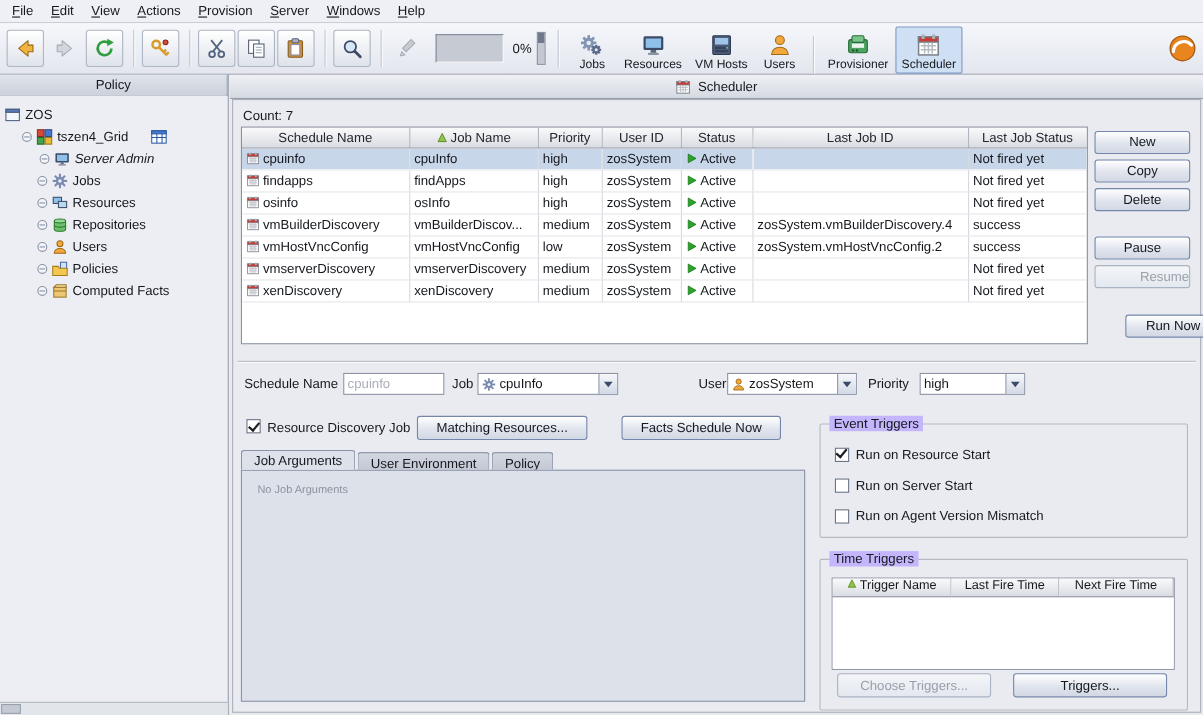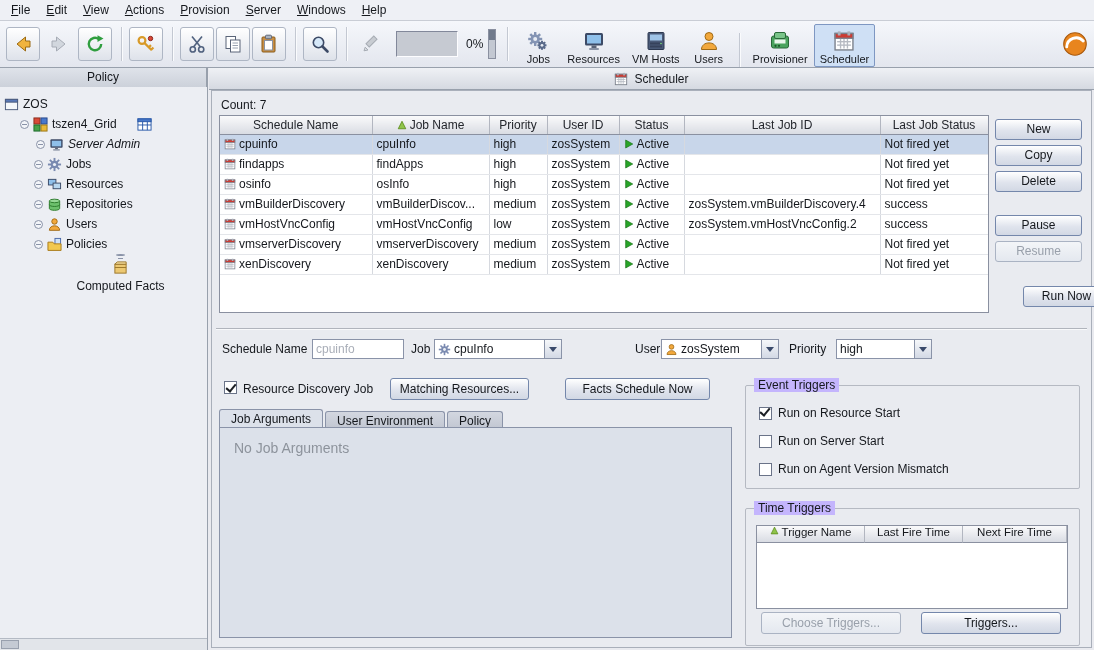--- a/index.html
+++ b/index.html
@@ -92,21 +92,21 @@
   .checkbox { position:absolute; width:13px; height:13px; background:#fff; border:1px solid #6a7388; display:inline-block; }
   .checkbox.checked::after { content:""; position:absolute; left:3px; top:0px; width:4px; height:8px;
                              border-right:2px solid #1c1f24; border-bottom:2px solid #1c1f24; transform:rotate(40deg); }
   .check-label { position:absolute; white-space:nowrap; }
 
   .tabs { position:absolute; left:7px; top:318px; height:18px; display:flex; align-items:flex-end; }
   .tab { padding:2px 11px 1px 11px; border:1px solid #8a93a8; border-bottom:none; border-radius:3px 3px 0 0;
          background:linear-gradient(#d3d7e0,#c3c8d3); margin-right:2px; height:16px; font-size:12px; }
   .tab.active { background:#dce1ea; height:18px; position:relative; z-index:2; }
   .tab-panel { position:absolute; left:7px; top:336px; width:513px; height:211px; background:#dce1ea; border:1px solid #8a93a8; }
-  .tab-panel .placeholder { position:absolute; left:14px; top:12px; color:#8d939c; font-size:14px; }
+  .tab-panel .placeholder { position:absolute; left:14px; top:12px; color:#8d939c; font-size:10px; }
 
   .group { position:absolute; border:1px solid #b5b9c2; border-radius:2px; }
   .group-title { position:absolute; top:-8px; left:8px; background:#c4b5fd; padding:0 4px; }
   .check-row { position:absolute; display:flex; align-items:center; gap:6px; }
   .check-row .cb { position:static; }
 
   .tt-table { position:absolute; left:10px; top:16px; width:312px; height:84px; border:1px solid #8a90a0; background:#fff; }
   .tt-head { display:flex; height:17px; }
   .tt-th { background:linear-gradient(#fafafb,#d9dce3); border-right:1px solid #b2b6c0; border-bottom:1px solid #8a90a0;
            display:flex; justify-content:center; gap:3px; font-size:11.5px; overflow:hidden; white-space:nowrap; }
@@ -415,21 +415,21 @@
         <div class="tree-item" style="padding-left: 34px;">
           <span class="handle"></span>
           <span class="ic" style="width: 15px; height: 15px;">
             <svg viewBox="0 0 16 16">
               <rect x="8.5" y="1.5" width="6" height="7.5" fill="#cfe2f6" stroke="#4868a8"></rect>
               <path d="M1 5.5h5.2l1.4 1.8H15v7H1z" fill="#f2c84e" stroke="#a87a1a"></path>
             </svg>
           </span>
           <span class="tree-label">Policies</span>
         </div>
-        <div class="tree-item" style="padding-left: 34px; flex-direction: column;">
+        <div class="tree-item" style="padding-left: 34px;">
           <span class="handle"></span>
           <span class="ic" style="width: 15px; height: 15px;">
             <svg viewBox="0 0 16 16">
               <rect x="2" y="4.5" width="12" height="9.5" fill="#ecc872" stroke="#9a7428"></rect>
               <polygon points="2,4.5 4.5,2 14,2 14,4.5" fill="#f6dfa0" stroke="#9a7428"></polygon>
               <line x1="2" y1="8" x2="14" y2="8" stroke="#9a7428"></line>
             </svg>
           </span>
           <span class="tree-label">Computed Facts</span>
         </div>
@@ -779,21 +779,21 @@
               </tr>
             </tbody>
         </table>
       </div>
 
       <div id="sideButtons">
           <button class="btn sbtn" style="top: 28px;">New</button>
           <button class="btn sbtn" style="top: 54px;">Copy</button>
           <button class="btn sbtn" style="top: 80px;">Delete</button>
           <button class="btn sbtn" style="top: 124px;">Pause</button>
-          <button class="btn sbtn disabled" style="top: 150px;">Resume</button>
+          <button class="btn sbtn disabled" style="top: 150px; text-align: right;">Resume</button>
           <button class="btn sbtn" style="top: 195px; margin-left: 28px;">Run Now</button>
         </div>
 
       <div class="divider"></div>
 
       <span class="form-label" style="left:10px">Schedule Name</span>
       <input class="text-field" style="left: 100px; width: 92px;" value="cpuinfo">
       <span class="form-label" style="left:199px">Job</span>
       <div class="combo" style="left:222px;width:128px">
         <span class="ic" style="width:13px;height:13px">
@@ -823,21 +823,21 @@
         <span class="arrow"></span>
       </div>
       <span class="form-label" style="left:577px">Priority</span>
       <div class="combo" style="left:624px;width:96px">
         <span class="combo-val">high</span>
         <span class="arrow"></span>
       </div>
 
       <span class="checkbox checked" style="left:12px;top:290px"></span>
       <span class="check-label" style="left:31px;top:291px">Resource Discovery Job</span>
-      <button class="btn" style="left:178px;top:287px;width:139px">Matching Resources...</button>
+      <button class="btn" style="left:167px;top:287px;width:155px">Matching Resources...</button>
       <button class="btn" style="left:353px;top:287px;width:145px">Facts Schedule Now</button>
 
       <div class="tabs" id="detailTabs">
           <div class="tab active">Job Arguments</div>
           <div class="tab">User Environment</div>
           <div class="tab">Policy</div>
         </div>
       <div class="tab-panel">
         <span class="placeholder">No Job Arguments</span>
       </div>

